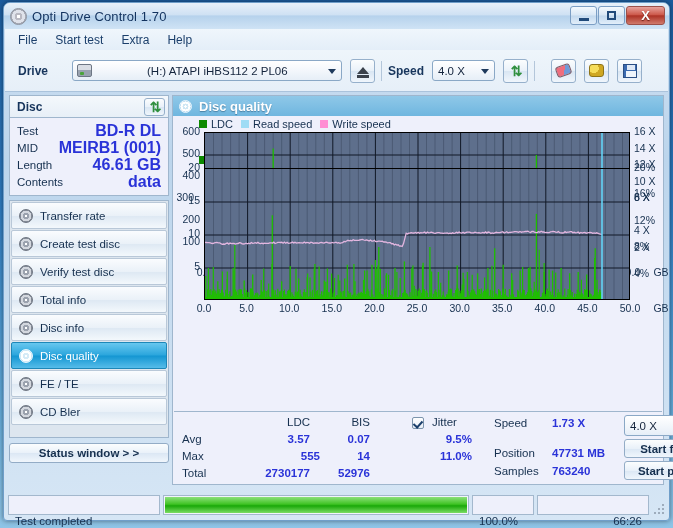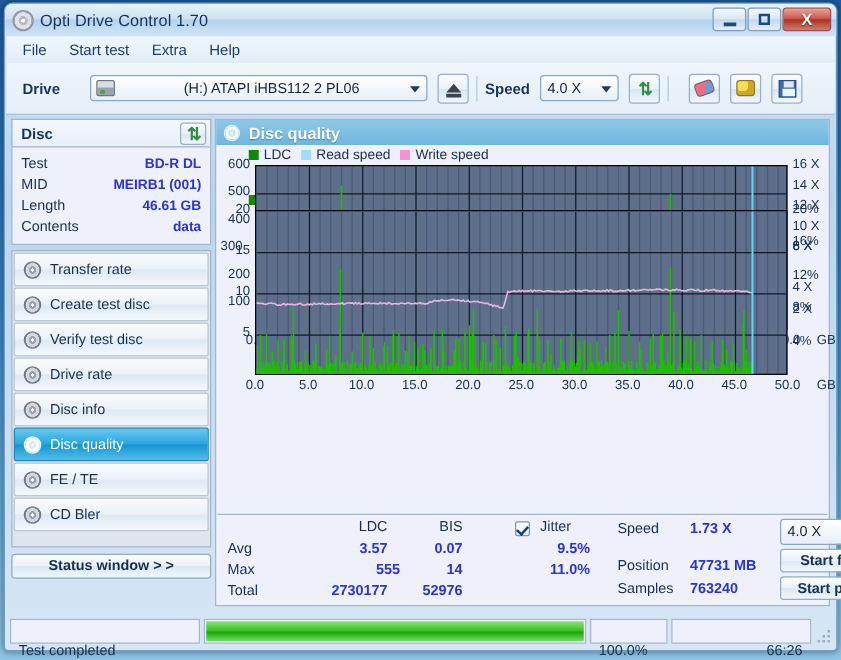--- a/index.html
+++ b/index.html
@@ -95,21 +95,21 @@
     height:22px;border:1px solid #9fb6cd;border-bottom:none;
     background:linear-gradient(180deg,#f4f8fc 0%,#e7eff7 100%);
     display:flex;align-items:center;justify-content:space-between;padding:0 3px 0 7px;box-sizing:border-box;
   }
   .panelhdr .lbl{font-size:12px;}
   .discbody{
     border:1px solid #9fb6cd;background:#eef0fb;padding:4px 7px 5px 7px;box-sizing:border-box;
   }
   .drow{display:flex;justify-content:space-between;align-items:center;height:17px;}
   .dkey{font-size:11.5px;color:#16304f;}
-  .dval{font-size:11px;color:#2a33d8;font-weight:bold;}
+  .dval{font-size:16px;color:#2a33d8;font-weight:bold;}
   .labelrow{display:flex;align-items:center;gap:4px;margin-top:2px;}
   .labelrow .dkey{flex:0 0 auto;}
   .lblinput{flex:1 1 auto;height:17px;border:1px solid #9aafc6;background:#fff;box-sizing:border-box;}
   .cdbtn{
     width:21px;height:20px;border:1px solid #96b0cb;border-radius:3px;flex:0 0 auto;
     background:linear-gradient(180deg,#fbfdfe 0%,#e9f1f9 50%,#dbe7f4 51%,#f0f6fc 100%);
     display:flex;align-items:center;justify-content:center;box-sizing:border-box;
   }
   .cddisc{width:14px;height:14px;border-radius:50%;background:radial-gradient(circle at 50% 50%,#f7f7ea 0 16%,#c9c55d 17% 40%,#e9e59a 41% 70%,#b5b14a 71% 100%);border:1px solid #8d8a3c;box-sizing:border-box;}
   .tabs{margin-top:4px;border:1px solid #9fb6cd;background:#dde6ef;padding:1px;box-sizing:border-box;}
@@ -274,21 +274,21 @@
       <div class="tab">
         <div class="tabicon"></div>
         <div class="tabtext">Create test disc</div>
       </div>
       <div class="tab">
         <div class="tabicon"></div>
         <div class="tabtext">Verify test disc</div>
       </div>
       <div class="tab">
         <div class="tabicon"></div>
-        <div class="tabtext">Drive rate</div>
+        <div class="tabtext">Total info</div>
       </div>
       <div class="tab">
         <div class="tabicon"></div>
         <div class="tabtext">Disc info</div>
       </div>
       <div class="tab sel">
         <div class="tabicon"></div>
         <div class="tabtext">Disc quality</div>
       </div>
       <div class="tab">

